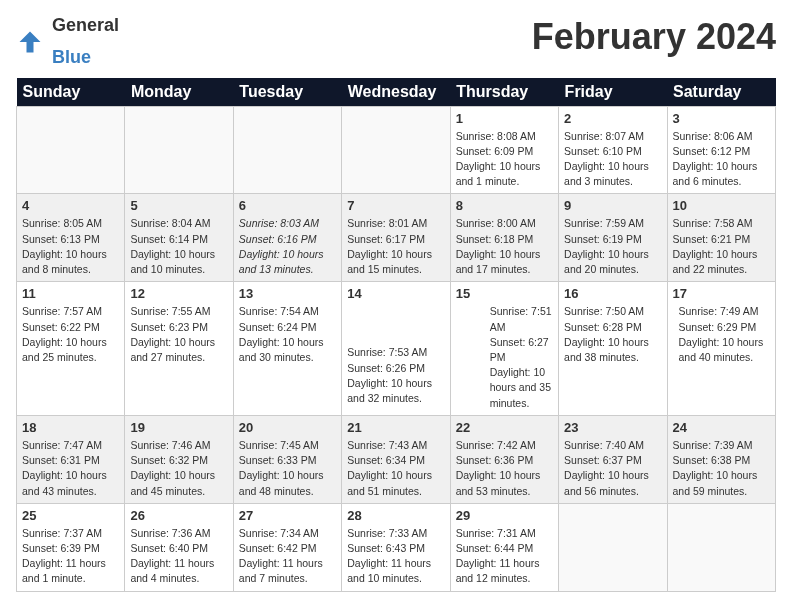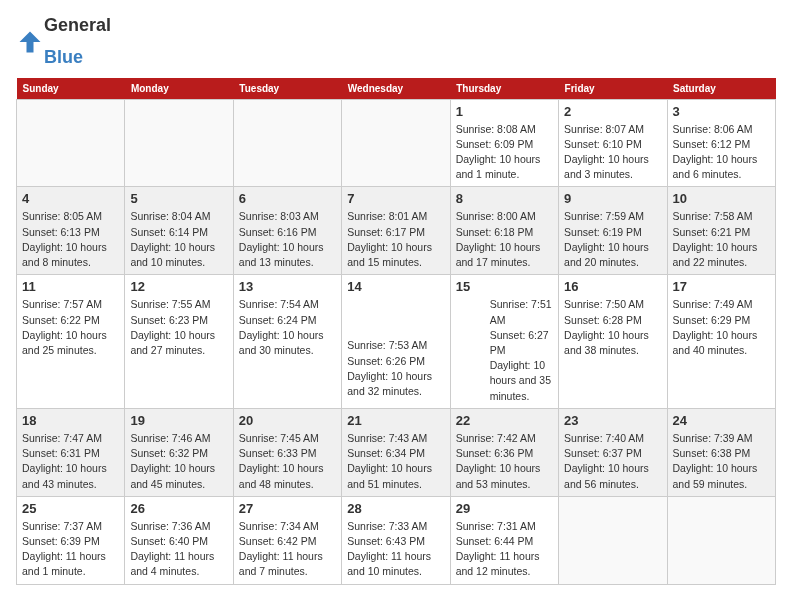--- a/index.html
+++ b/index.html
@@ -12,21 +12,21 @@
     }
     .header {
       display: flex;
       justify-content: space-between;
       align-items: flex-start;
       margin-bottom: 10px;
     }
     .logo {
       display: flex;
       align-items: center;
-      gap: 0;
+      gap: 8px;
     }
     .logo-text {
       display: flex;
       flex-direction: column;
       line-height: 1.1;
     }
     .logo-general {
       font-size: 18px;
       font-weight: bold;
       color: #333;
@@ -52,25 +52,25 @@
     .title-location {
       font-size: 16px;
       color: #555;
     }
     table {
       width: 100%;
       border-collapse: collapse;
       font-size: 11px;
     }
     thead tr th {
-      background-color: #b91c1c;
+      background-color: #0f172a;
       color: #fff;
       text-align: left;
       padding: 5px 6px;
-      font-size: 10px;
+      font-size: 16px;
       font-weight: bold;
     }
     tbody tr td {
       border: 1px solid #ccc;
       vertical-align: top;
       padding: 4px 5px;
       height: 80px;
       width: calc(100% / 7);
       color: #333;
     }
@@ -98,20 +98,21 @@
   <div class="logo">
     <svg class="logo-icon" viewBox="0 0 32 32" xmlns="http://www.w3.org/2000/svg">
       <polygon points="16,4 28,16 20,16 20,28 12,28 12,16 4,16" fill="#3a7fc1"></polygon>
     </svg>
     <div class="logo-text">
       <span class="logo-general">General</span>
       <span class="logo-blue">Blue</span>
     </div>
   </div>
   <div class="title-block">
+    <div class="title-month">February 2024</div>
   </div>
 </div>
 
 <table>
   <thead>
     <tr>
     <th>Sunday</th>
         <th>Monday</th>
         <th>Tuesday</th>
         <th>Wednesday</th>
@@ -153,21 +154,21 @@
 Daylight: 10 hours and 8 minutes.</div>
         </td>
         <td class="row-bg-2">
           <div class="day-num">5</div>
           <div class="day-detail" style="white-space: pre-line;">Sunrise: 8:04 AM
 Sunset: 6:14 PM
 Daylight: 10 hours and 10 minutes.</div>
         </td>
         <td class="row-bg-2">
           <div class="day-num">6</div>
-          <div class="day-detail" style="white-space: pre-line;">Sunrise: 8:03 AM
+          <div class="day-detail" style="white-space: pre-line; font-style: italic;">Sunrise: 8:03 AM
 Sunset: 6:16 PM
 Daylight: 10 hours and 13 minutes.</div>
         </td>
         <td class="row-bg-2">
           <div class="day-num">7</div>
           <div class="day-detail" style="white-space: pre-line;">Sunrise: 8:01 AM
 Sunset: 6:17 PM
 Daylight: 10 hours and 15 minutes.</div>
         </td>
         <td class="row-bg-2">
@@ -221,21 +222,21 @@
 Daylight: 10 hours and 35 minutes.</div>
         </td>
         <td class="row-bg-1">
           <div class="day-num">16</div>
           <div class="day-detail" style="white-space: pre-line;">Sunrise: 7:50 AM
 Sunset: 6:28 PM
 Daylight: 10 hours and 38 minutes.</div>
         </td>
         <td class="row-bg-1">
           <div class="day-num">17</div>
-          <div class="day-detail" style="white-space: pre-line;">Sunrise: 7:49 AM
+          <div class="day-detail" style="white-space: pre-line; margin-left: 6px;">Sunrise: 7:49 AM
 Sunset: 6:29 PM
 Daylight: 10 hours and 40 minutes.</div>
         </td>
       </tr>
       <tr>
         <td class="row-bg-2">
           <div class="day-num">18</div>
           <div class="day-detail" style="white-space: pre-line;">Sunrise: 7:47 AM
 Sunset: 6:31 PM
 Daylight: 10 hours and 43 minutes.</div>

